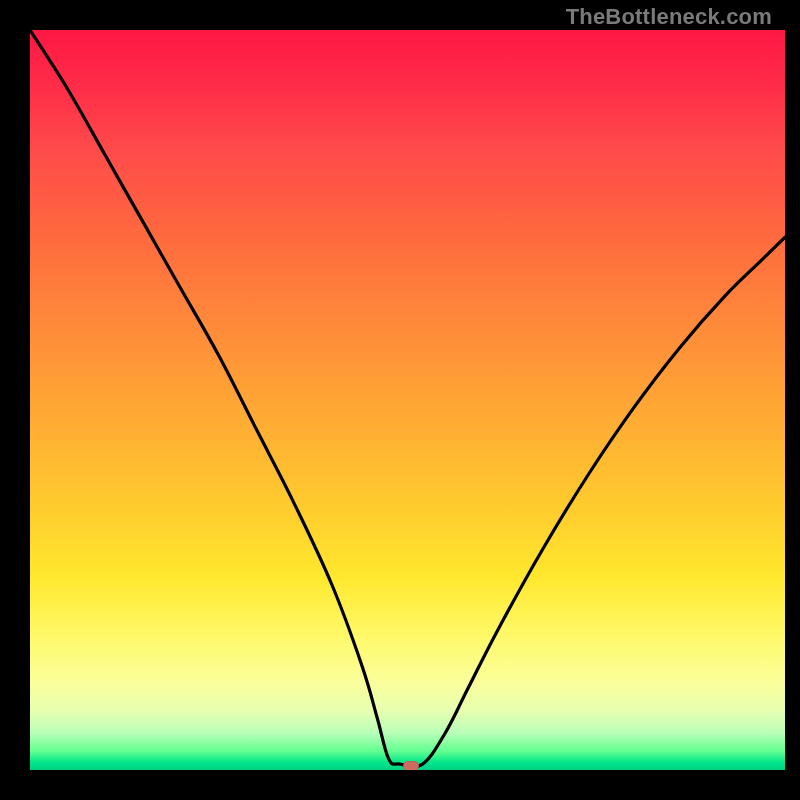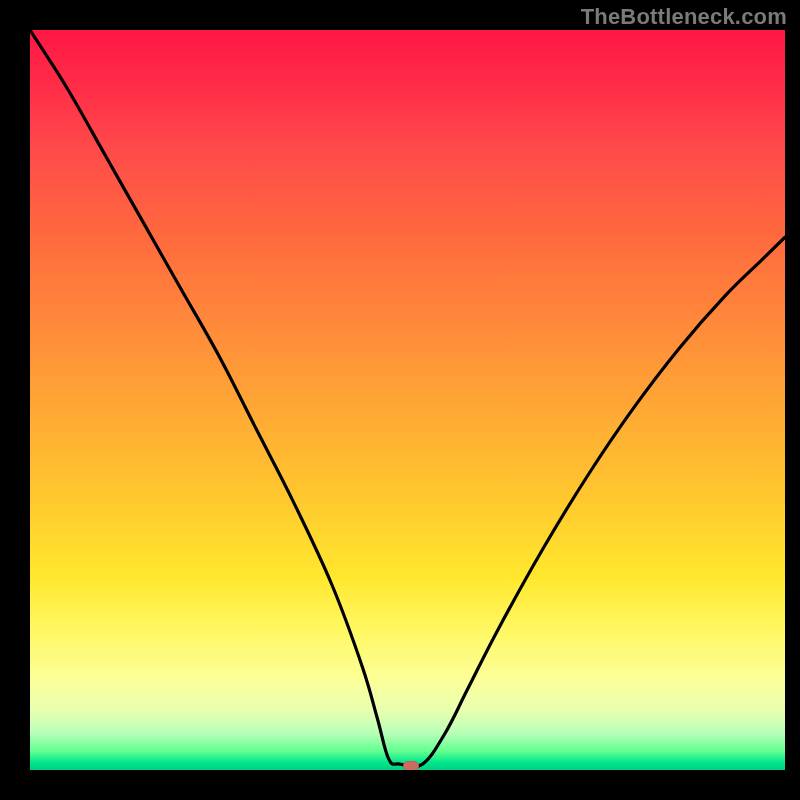--- a/index.html
+++ b/index.html
@@ -13,21 +13,21 @@
   }
   .frame {
     position: relative;
     width: 800px;
     height: 800px;
     background: #000;
   }
   .watermark {
     position: absolute;
     top: 4px;
-    right: 13px;
+    right: 28px;
     font-size: 22px;
     font-weight: 600;
     color: #7a7a7a;
     letter-spacing: 0.2px;
     z-index: 10;
   }
   .plot-area {
     position: absolute;
     left: 30px;
     top: 30px;

